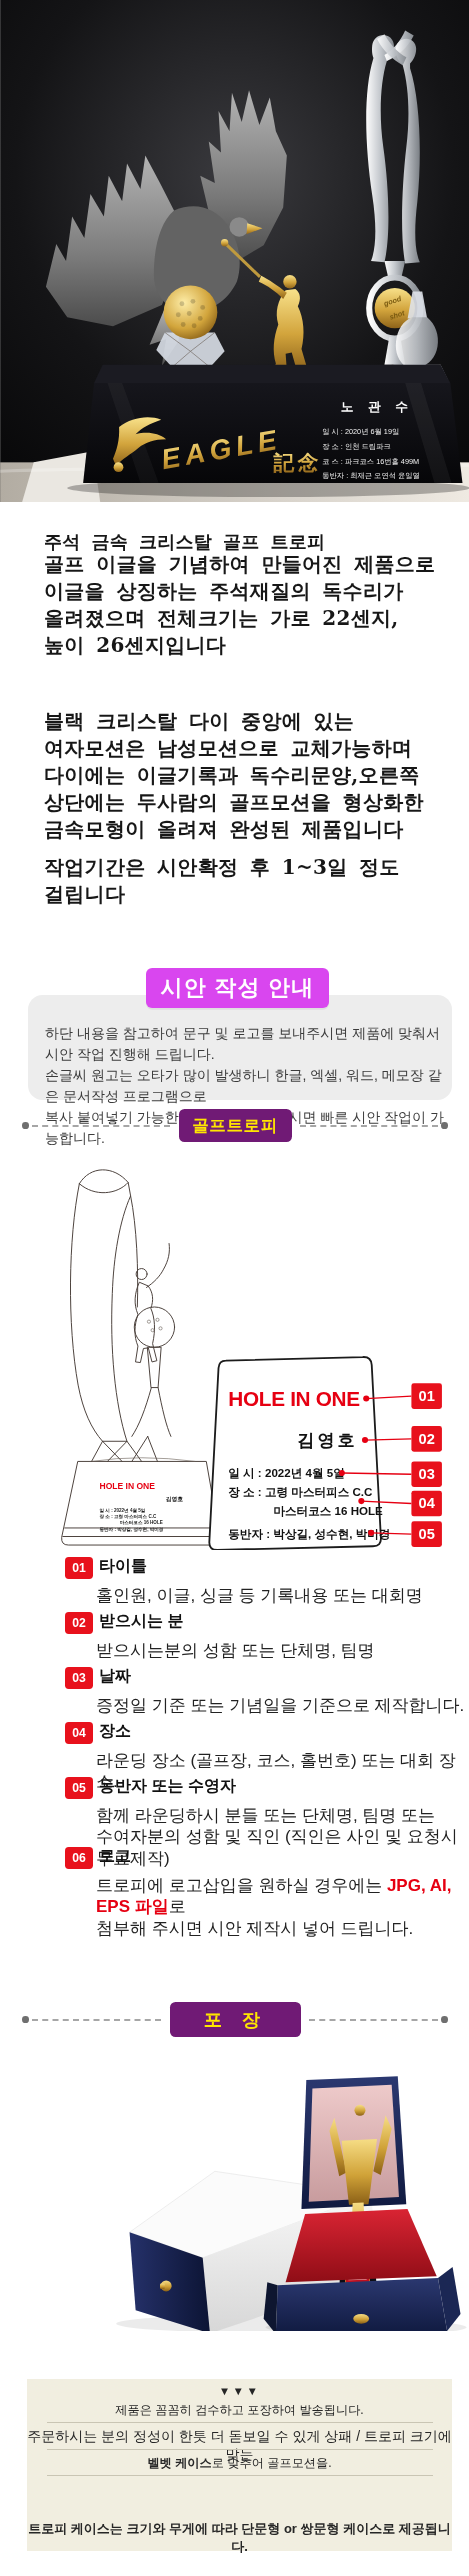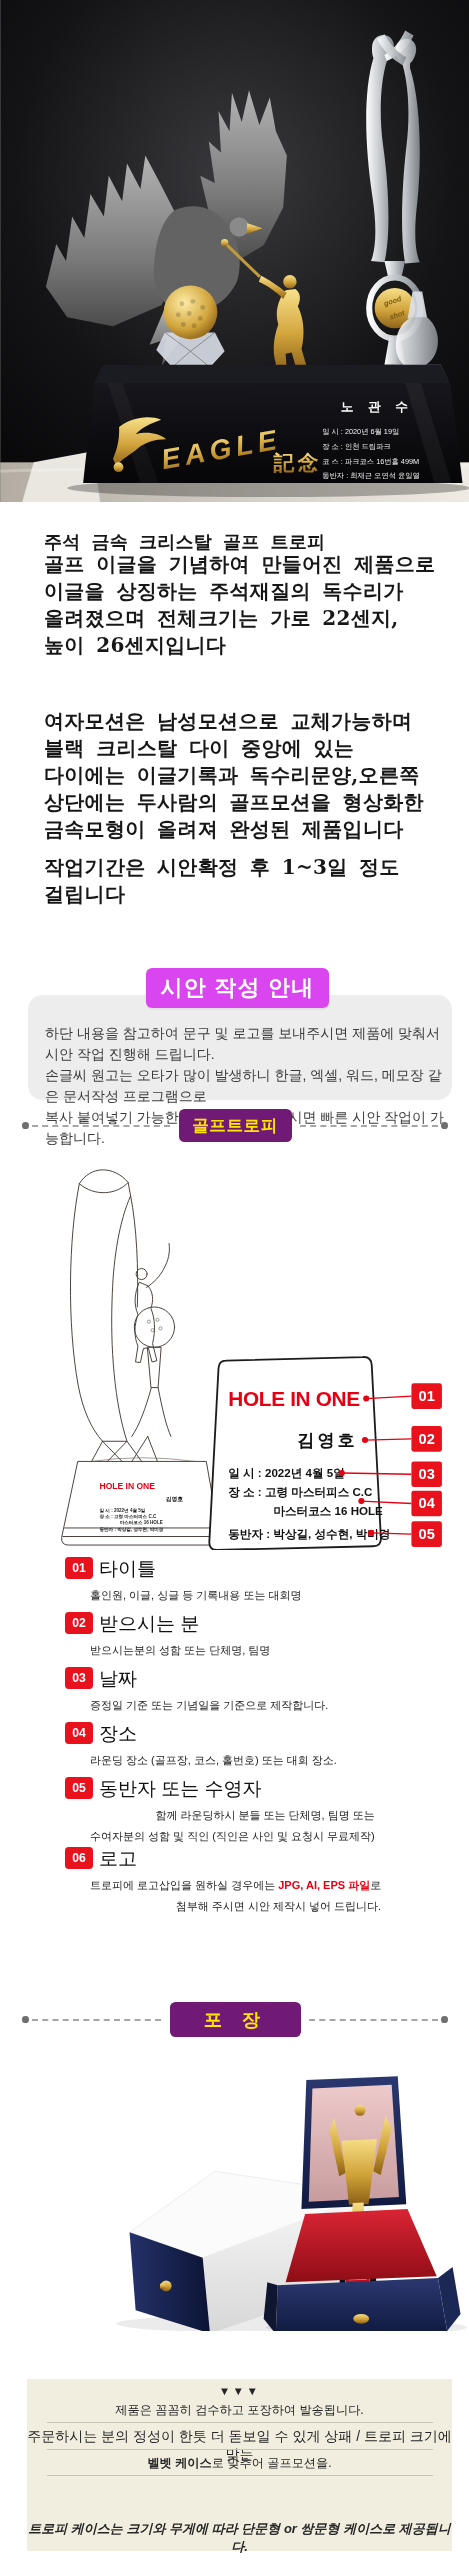--- a/index.html
+++ b/index.html
@@ -44,38 +44,38 @@
   .d-stroke{fill:none;stroke:#4a3f3a;stroke-width:1.6;stroke-linejoin:round;stroke-linecap:round;}
   .d-thin{fill:none;stroke:#6a5f58;stroke-width:1;}
   .plate-shape{fill:#fff;stroke:#1c1c1c;stroke-width:3;}
   .red{color:#e60012;}
 
   
   .item{left:0;width:470px;}
   .item .badge{position:absolute;left:65px;top:0;width:28px;height:22px;background:#e8111c;
                border-radius:3.7px;color:#fff;font-weight:bold;font-size:12.2px;display:flex;
                align-items:center;justify-content:center;}
-  .item .ititle{position:absolute;left:99px;top:-1.2px;font-size:19px;font-weight:normal;color:#111;}
-  .item .idesc{position:absolute;left:90px;top:28px;font-size:11px;color:#222;line-height:21.4px;text-align:right;}
+  .item .ititle{position:absolute;left:99px;top:-1.2px;font-size:16px;font-weight:bold;color:#111;}
+  .item .idesc{position:absolute;left:96px;top:28px;font-size:17px;color:#222;line-height:21.4px;}
   .i1{top:1557px;} .i2{top:1612px;} .i3{top:1667px;} .i4{top:1722px;} .i5{top:1777px;} .i6{top:1847px;}
 
   
   .pack{left:0;top:2075px;width:470px;height:256px;}
 
   
   .cream{left:27px;top:2379px;width:425px;height:172px;background:#f1eee0;}
   .cream .row{position:absolute;left:0;width:100%;text-align:center;color:#262626;}
   .cr-arrows{top:4.9px;font-size:11.6px;color:#3a2d28;letter-spacing:2.4px;}
   .cr-l1{top:22.6px;font-size:12.2px;}
   .cr-l2{top:49px;font-size:14px;}
   .cr-l3{top:76px;font-size:12.2px;}
   .cream .hr{position:absolute;left:19.5px;right:19.5px;border-top:0.6px solid #c9c5b4;}
   .hr1{top:43px;} .hr2{top:70px;} .hr3{top:96px;}
   .cr-o1{top:120px;font-size:13px;font-weight:bold;color:#e87d1e;}
-  .cr-o2{top:141px;font-size:13px;font-weight:bold;color:#e87d1e;font-style:italic;}
+  .cr-o2{top:141px;font-size:13px;font-weight:bold;color:#e87d1e;}
 
   svg text{font-family:"Liberation Sans",sans-serif;}
 </style>
 </head>
 <body>
 
 <div class="page">
 
   <svg class="abs hero" viewBox="0 0 770 823">
     <defs>
@@ -205,22 +205,22 @@
   <div class="abs brush intro-title">주석 금속 크리스탈 골프 트로피</div>
 
   <div class="abs brush intro-para p1">
     <div>골프 이글을 기념하여 만들어진 제품으로</div>
     <div>이글을 상징하는 주석재질의 독수리가</div>
     <div>올려졌으며 전체크기는 가로 22센지,</div>
     <div>높이 26센지입니다</div>
   </div>
 
   <div class="abs brush intro-para p2">
+    <div>블랙 크리스탈 다이 중앙에 있는</div>
     <div>여자모션은 남성모션으로 교체가능하며</div>
-    <div>블랙 크리스탈 다이 중앙에 있는</div>
     <div>다이에는 이글기록과 독수리문양,오른쪽</div>
     <div>상단에는 두사람의 골프모션을 형상화한</div>
     <div>금속모형이 올려져 완성된 제품입니다</div>
   </div>
 
   <div class="abs brush intro-para p3">
     <div>작업기간은 시안확정 후 1~3일 정도</div>
     <div>걸립니다</div>
   </div>
 

